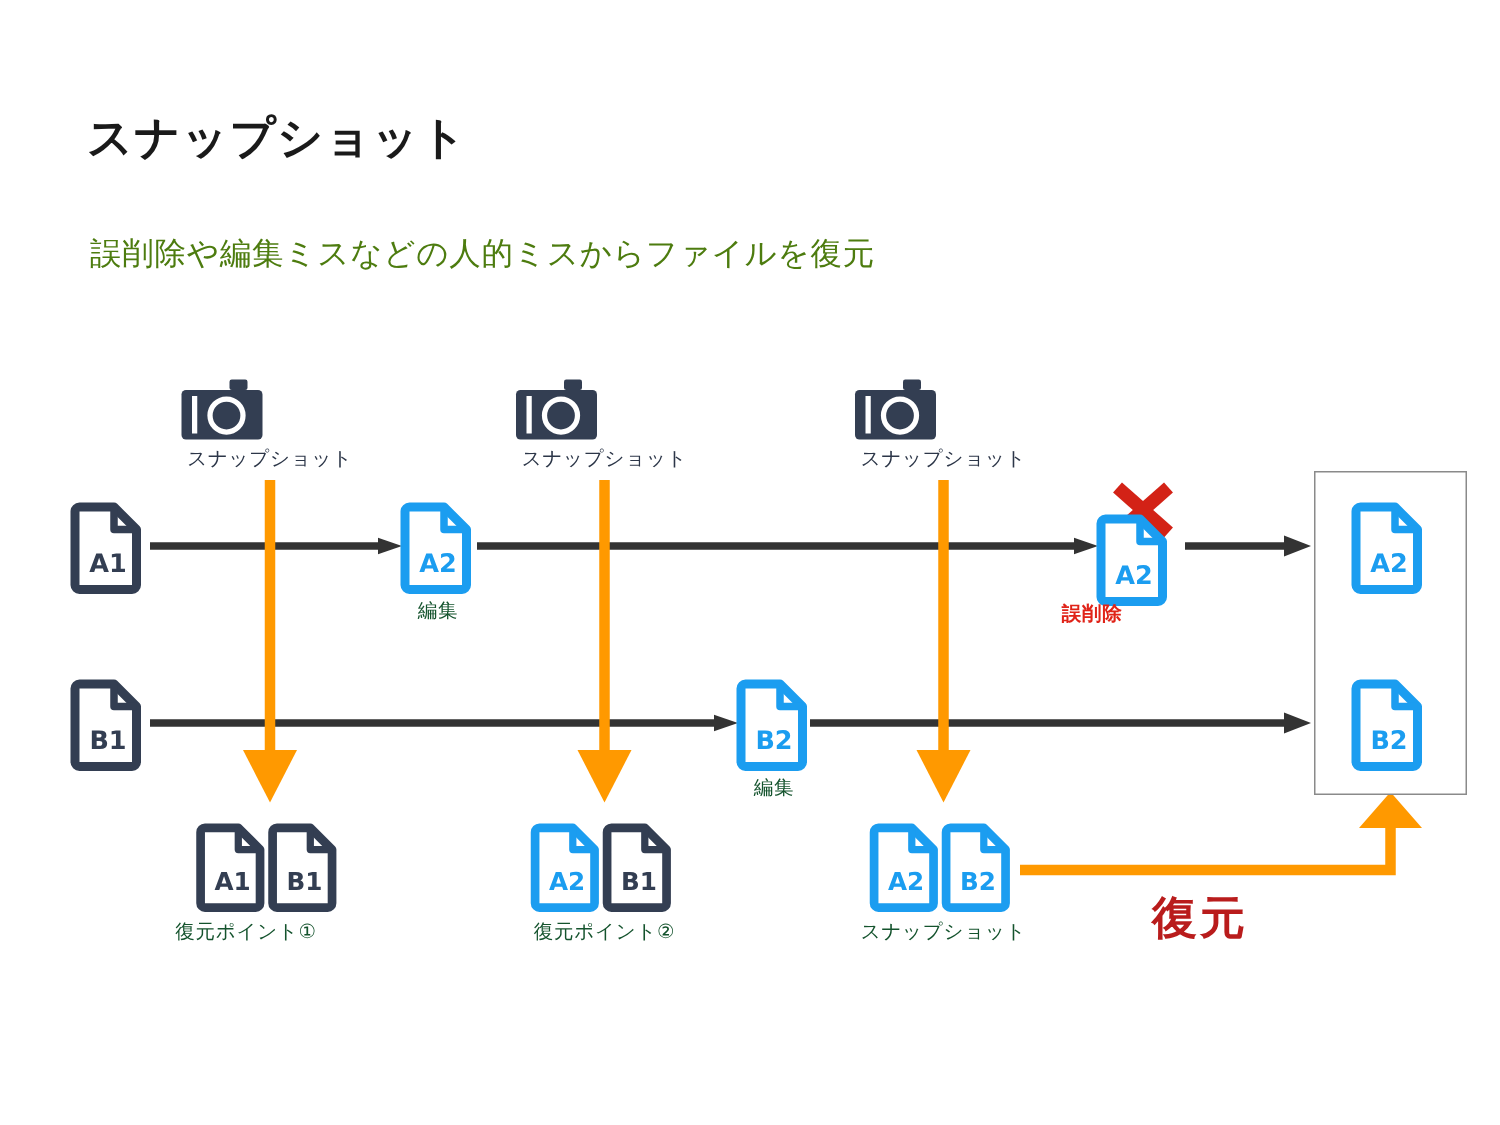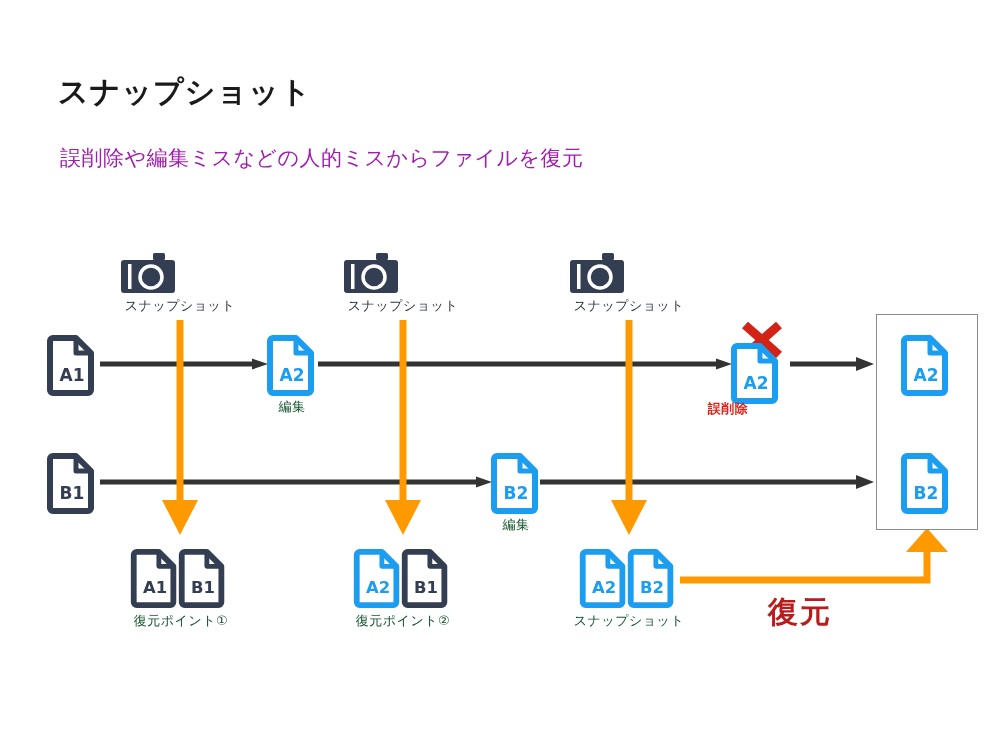--- a/index.html
+++ b/index.html
@@ -29,25 +29,25 @@
     top: 72px;
     font-size: 30px;
     font-weight: 700;
     letter-spacing: 1px;
     color: #1a1a1a;
     white-space: nowrap;
   }
   .subtitle {
     position: absolute;
     left: 60px;
-    top: 144px;
+    top: 155px;
     font-size: 21px;
     font-weight: 500;
     letter-spacing: 0.5px;
-    color: #a21caf;
+    color: #4d7c0f;
     white-space: nowrap;
   }
 
   
   .node { position: absolute; text-align: center; }
 
   
   .camera-wrap {
     position: absolute;
     width: 120px;
@@ -232,21 +232,21 @@
     <svg width="48" height="58" viewBox="0 0 48 60" style="display:inline-block">
       <path d="M5,4 h23 l15,15 v37 a3,3 0 0 1 -3,3 h-35 a3,3 0 0 1 -3,-3 v-49 a3,3 0 0 1 3,-3 z" fill="#ffffff" stroke="#333e52" stroke-width="6" stroke-linejoin="round"></path>
       <path d="M28,4 v15 h15" fill="none" stroke="#333e52" stroke-width="5" stroke-linejoin="round"></path>
       <text x="24" y="47" text-anchor="middle" font-family="DejaVu Sans, Liberation Sans, sans-serif" font-size="17" font-weight="700" fill="#333e52">A1</text>
     </svg><svg width="48" height="58" viewBox="0 0 48 60" style="display:inline-block">
       <path d="M5,4 h23 l15,15 v37 a3,3 0 0 1 -3,3 h-35 a3,3 0 0 1 -3,-3 v-49 a3,3 0 0 1 3,-3 z" fill="#ffffff" stroke="#333e52" stroke-width="6" stroke-linejoin="round"></path>
       <path d="M28,4 v15 h15" fill="none" stroke="#333e52" stroke-width="5" stroke-linejoin="round"></path>
       <text x="24" y="47" text-anchor="middle" font-family="DejaVu Sans, Liberation Sans, sans-serif" font-size="17" font-weight="700" fill="#333e52">B1</text>
     </svg>
   </div>
-  <div class="cap" style="left:121px; top:612px; width:120px;">復元ポイント①</div>
+  <div class="cap" style="left:104px; top:612px; width:120px;">復元ポイント①</div>
 
   <div class="node" style="left:354px; top:548px;">
     <svg width="48" height="58" viewBox="0 0 48 60" style="display:inline-block">
       <path d="M5,4 h23 l15,15 v37 a3,3 0 0 1 -3,3 h-35 a3,3 0 0 1 -3,-3 v-49 a3,3 0 0 1 3,-3 z" fill="#ffffff" stroke="#1b9df0" stroke-width="6" stroke-linejoin="round"></path>
       <path d="M28,4 v15 h15" fill="none" stroke="#1b9df0" stroke-width="5" stroke-linejoin="round"></path>
       <text x="24" y="47" text-anchor="middle" font-family="DejaVu Sans, Liberation Sans, sans-serif" font-size="17" font-weight="700" fill="#1b9df0">A2</text>
     </svg><svg width="48" height="58" viewBox="0 0 48 60" style="display:inline-block">
       <path d="M5,4 h23 l15,15 v37 a3,3 0 0 1 -3,3 h-35 a3,3 0 0 1 -3,-3 v-49 a3,3 0 0 1 3,-3 z" fill="#ffffff" stroke="#333e52" stroke-width="6" stroke-linejoin="round"></path>
       <path d="M28,4 v15 h15" fill="none" stroke="#333e52" stroke-width="5" stroke-linejoin="round"></path>
       <text x="24" y="47" text-anchor="middle" font-family="DejaVu Sans, Liberation Sans, sans-serif" font-size="17" font-weight="700" fill="#333e52">B1</text>

